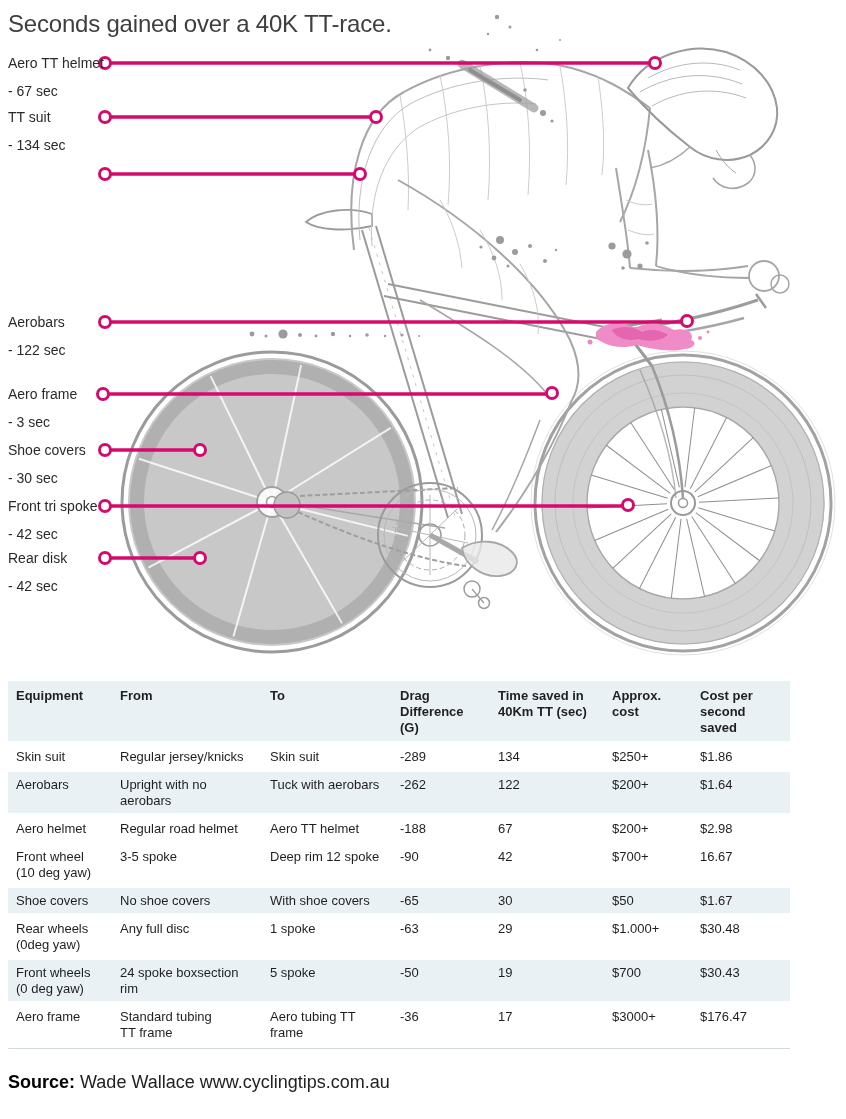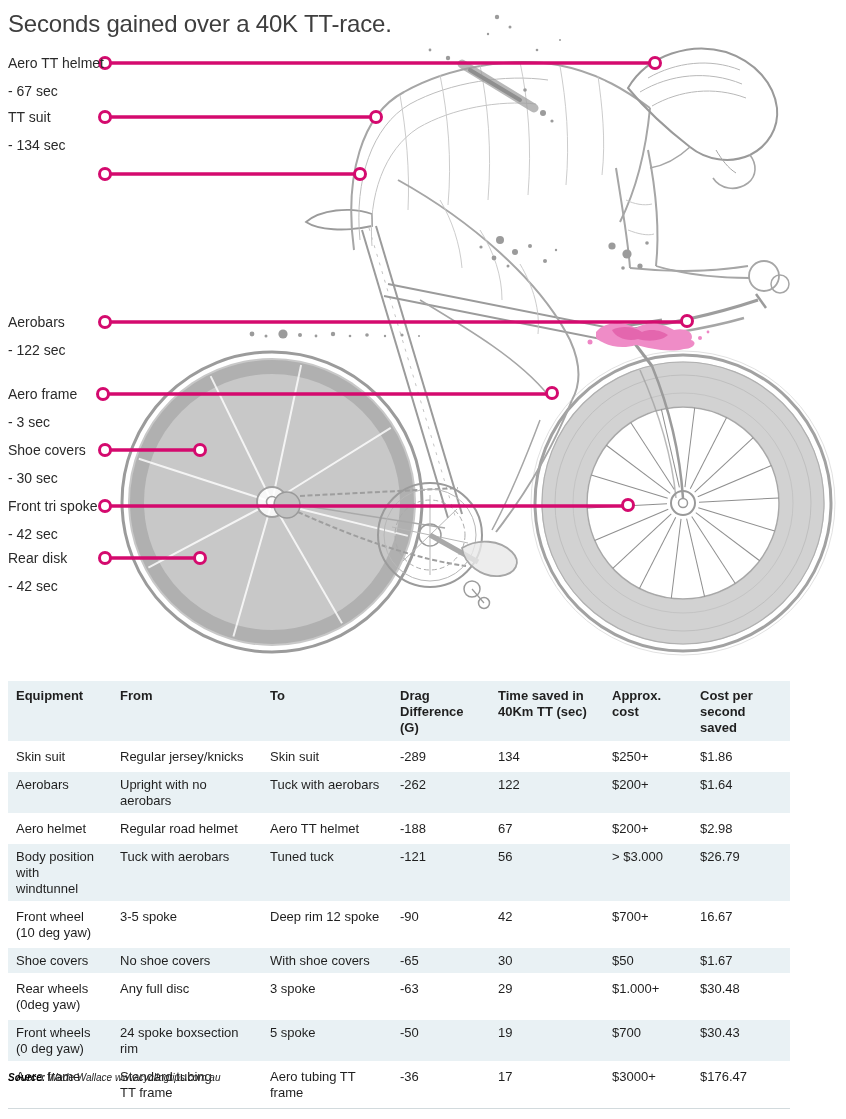--- a/index.html
+++ b/index.html
@@ -27,21 +27,21 @@
     vertical-align:top;white-space:pre-line;
     font-size:13px;color:#1f1f1f;text-align:left;
     border-bottom:3px solid #ffffff;
   }
   table.data th{font-weight:bold;line-height:16px;padding:7px 8px 5px 8px;background:#e9f1f4;}
   table.data td{line-height:16px;padding:5px 8px 4px 8px;}
   tbody tr.alt td{background:#e9f1f4;}
   .c-center{text-align:left;}
   .c-right{text-align:right;}
   .source-line{
-    position:absolute;left:8px;top:1072px;font-size:10px;color:#222;font-style:italic;
+    position:absolute;left:8px;top:1072px;font-size:18px;color:#222;
   }
   .source-line .pfx{font-weight:bold;color:#000;}
 </style>
 </head>
 <body>
 
 <div class="stage">
 
   <h1 class="page-title">Seconds gained over a 40K TT-race.</h1>
 
@@ -320,30 +320,20 @@
           </tr>
           <tr>
             <td>Aero helmet</td>
             <td>Regular road helmet</td>
             <td>Aero TT helmet</td>
             <td class="c-center">-188</td>
             <td class="c-center">67</td>
             <td class="c-right">$200+</td>
             <td class="c-right">$2.98</td>
           </tr>
-          <tr class="alt">
-            <td>Body position
-with windtunnel</td>
-            <td>Tuck with aerobars</td>
-            <td>Tuned tuck</td>
-            <td class="c-center">-121</td>
-            <td class="c-center">56</td>
-            <td class="c-right">&gt; $3.000</td>
-            <td class="c-right">$26.79</td>
-          </tr>
           <tr>
             <td>Front wheel
 (10 deg yaw)</td>
             <td>3-5 spoke</td>
             <td>Deep rim 12 spoke</td>
             <td class="c-center">-90</td>
             <td class="c-center">42</td>
             <td class="c-right">$700+</td>
             <td class="c-right">16.67</td>
           </tr>
@@ -353,21 +343,21 @@
             <td>With shoe covers</td>
             <td class="c-center">-65</td>
             <td class="c-center">30</td>
             <td class="c-right">$50</td>
             <td class="c-right">$1.67</td>
           </tr>
           <tr>
             <td>Rear wheels
 (0deg yaw)</td>
             <td>Any full disc</td>
-            <td>3 spoke</td>
+            <td>1 spoke</td>
             <td class="c-center">-63</td>
             <td class="c-center">29</td>
             <td class="c-right">$1.000+</td>
             <td class="c-right">$30.48</td>
           </tr>
           <tr class="alt">
             <td>Front wheels
 (0 deg yaw)</td>
             <td>24 spoke boxsection rim</td>
             <td>5 spoke</td>

